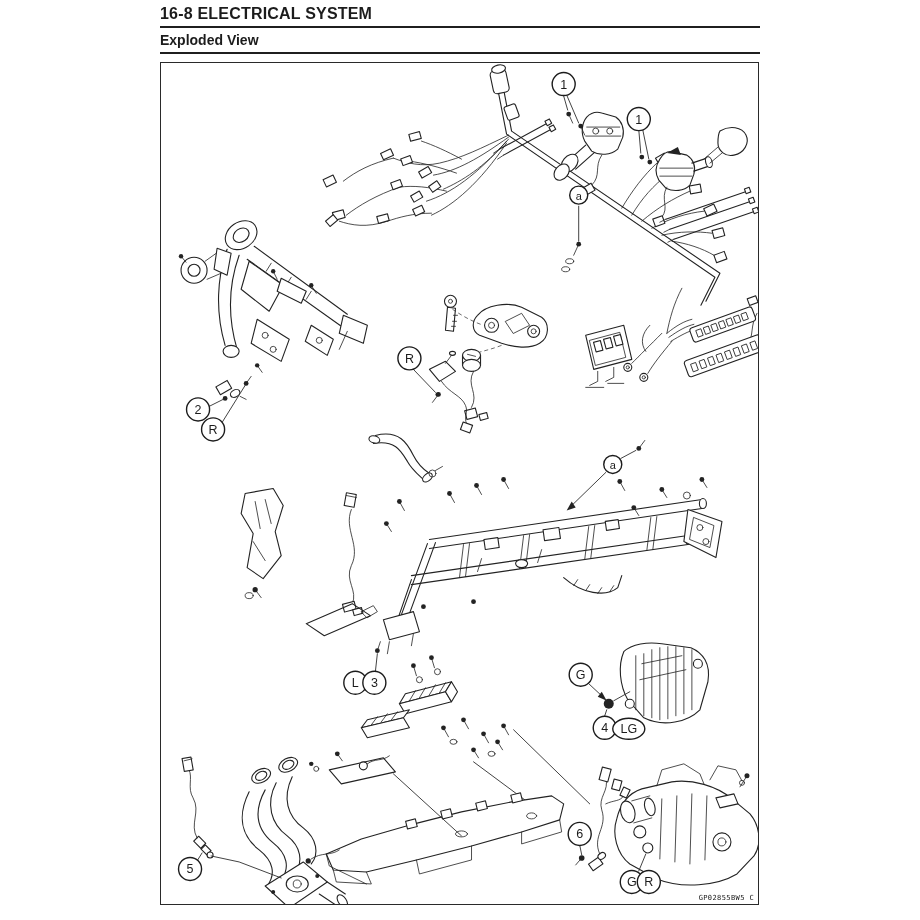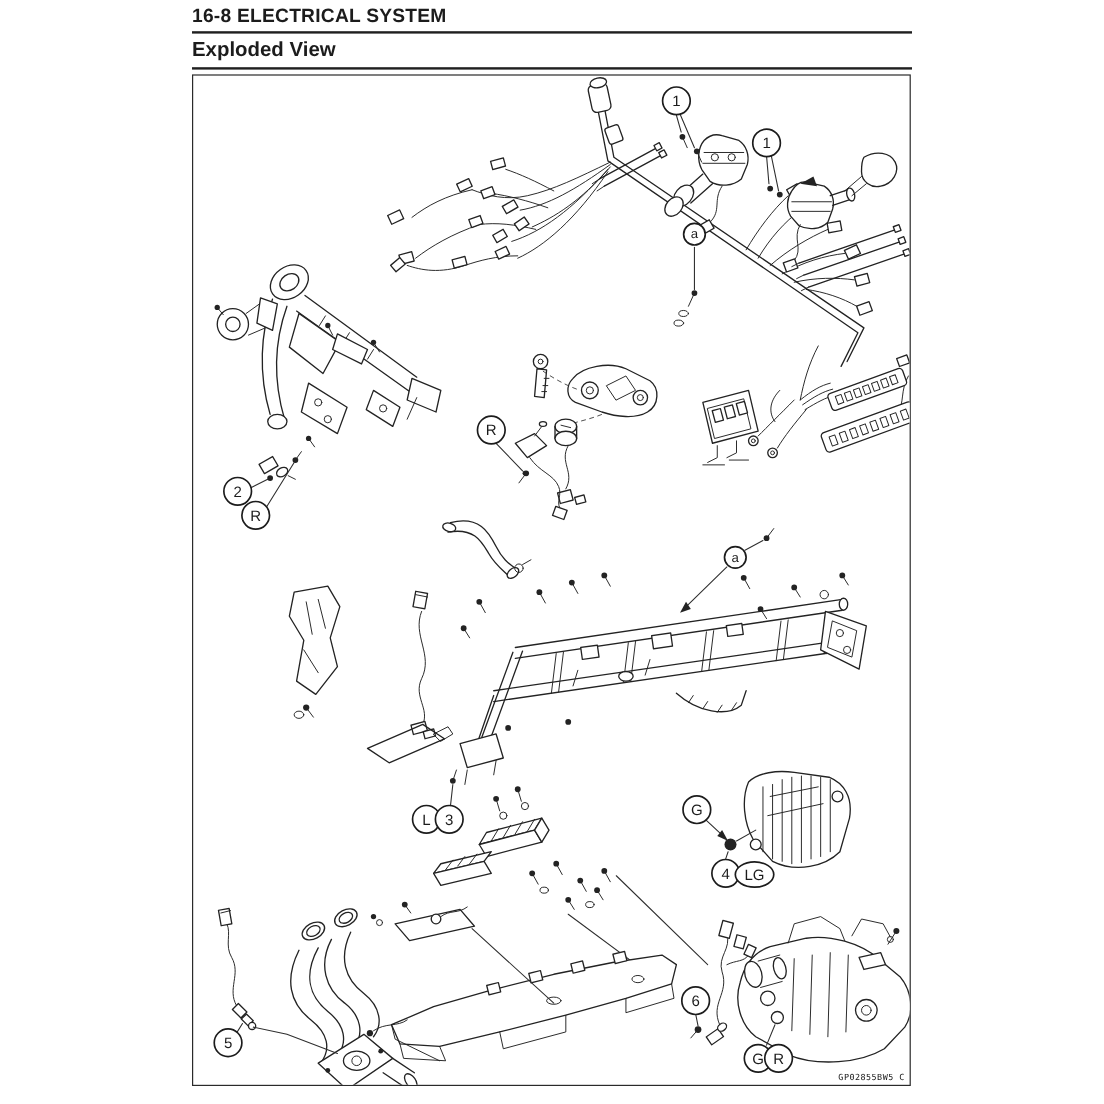--- a/index.html
+++ b/index.html
@@ -3,21 +3,21 @@
 <meta charset="utf-8">
 <style>
   :root{ --ink:#1c1c1c; --paper:#ffffff; }
   *{box-sizing:border-box}
   body{margin:0;background:var(--paper);font-family:"Liberation Sans",sans-serif;color:var(--ink)}
   .sheet{position:relative;width:876px;height:920px;background:var(--paper);overflow:hidden}
 
   .header{position:absolute;left:160px;top:2px;width:600px}
   .header h1{margin:2px 0 0 0;font-size:16px;font-weight:bold;letter-spacing:.2px;line-height:1.2}
   .rule{border:0;border-top:2px solid #1f1f1f;margin:3px 0 0 0;height:0}
-  .header h2{margin:4px 0 0 0;font-size:17px;font-weight:bold;line-height:1.2}
+  .header h2{margin:4px 0 0 0;font-size:14px;font-weight:bold;line-height:1.2}
 
   .frame{position:absolute;left:160px;top:62px;width:599px;height:843px;border:1.5px solid #2a2a2a;background:var(--paper)}
   .frame svg{position:absolute;left:0;top:0;width:100%;height:100%}
   .fig-code{position:absolute;right:4px;bottom:2px;font-family:"DejaVu Sans Mono",monospace;font-size:7px;font-weight:normal;letter-spacing:.4px;color:#151515}
 
   
   .ln{fill:none;stroke:#232323;stroke-width:1.1;stroke-linecap:round;stroke-linejoin:round}
   .ln2{fill:none;stroke:#232323;stroke-width:.8;stroke-linecap:round;stroke-linejoin:round}
   .wh{fill:#fff;stroke:#232323;stroke-width:1.1;stroke-linejoin:round}
   .dot{fill:#232323;stroke:none}

